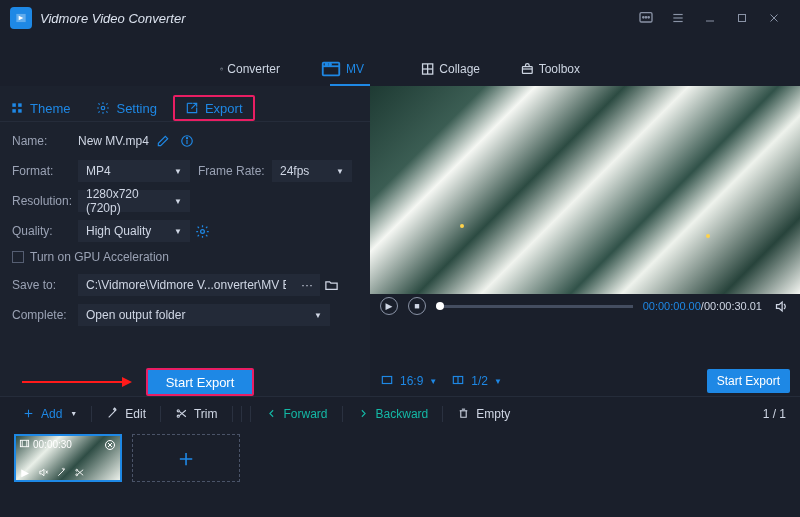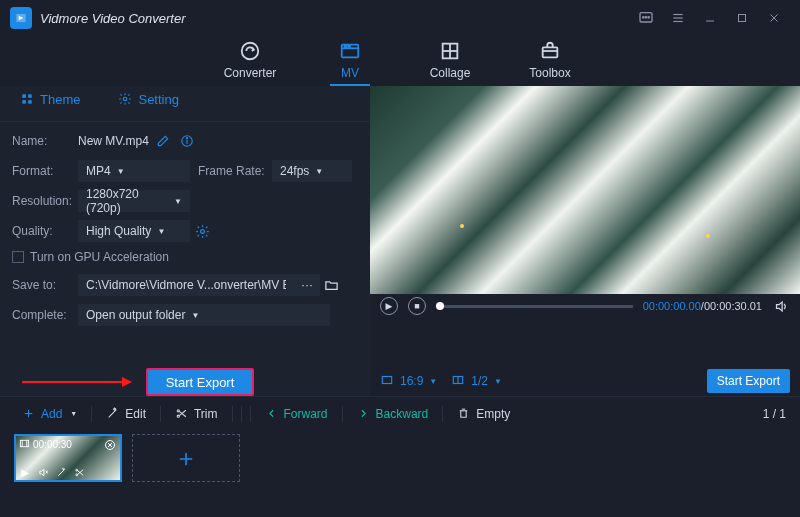--- a/index.html
+++ b/index.html
@@ -4,37 +4,37 @@
 <style>
 * { margin: 0; padding: 0; box-sizing: border-box; font-family: "Segoe UI", Arial, sans-serif; }
 body { width: 800px; height: 517px; background: #1a1f2b; color: #aab2c0; overflow: hidden; font-size: 12px; position: relative; }
 .titlebar { height: 36px; display: flex; align-items: center; padding: 0 10px; background: #1a1f2b; }
 .applogo { width: 22px; height: 22px; background: #1e88e5; border-radius: 4px; display: flex; align-items: center; justify-content: center; margin-right: 8px; }
 .applogo svg { width: 14px; height: 14px; }
 .apptitle { font-size: 13px; color: #dbe2ee; flex: 0 0 auto; font-style: italic; }
 .titlebar .spacer { flex: 1; }
 .title-btn { width: 32px; height: 32px; display: flex; align-items: center; justify-content: center; cursor: pointer; color: #8a93a6; }
 .main-nav { height: 50px; display: flex; align-items: flex-end; justify-content: center; gap: 40px; background: #1a1f2b; }
-.nav-item { width: 60px; display: flex; flex-direction: column; align-items: center; gap: 4px; padding-bottom: 6px; color: #cdd5e2; font-size: 12px; position: relative; cursor: pointer; text-align: center; }
+.nav-item { width: 60px; display: flex; flex-direction: row; align-items: center; gap: 4px; padding-bottom: 6px; color: #cdd5e2; font-size: 12px; position: relative; cursor: pointer; text-align: center; }
 .nav-item svg { width: 22px; height: 22px; }
 .nav-item.active { color: #1e88e5; }
 .nav-item.active::after { content: ""; position: absolute; bottom: 0; left: 10px; right: 10px; height: 2px; background: #1e88e5; }
 .body-split { display: flex; height: 310px; }
 .left-panel { width: 370px; background: #1c222e; padding: 0; }
-.sub-tabs { display: flex; align-items: flex-start; height: 36px; padding-left: 10px; gap: 18px; border-bottom: 1px solid #252c3a; }
+.sub-tabs { display: flex; align-items: flex-end; height: 36px; gap: 6px; border-bottom: 1px solid #252c3a; }
 .sub-tab { display: flex; align-items: center; gap: 6px; height: 26px; padding: 0 10px; color: #1e88e5; font-size: 13px; cursor: pointer; }
 .sub-tab-icon { width: 14px; height: 14px; display: inline-flex; }
 .sub-tab.highlight { border: 2px solid #e91e63; border-radius: 2px; }
 .form { padding: 6px 12px 0 12px; }
 .row { display: flex; align-items: center; height: 26px; margin-bottom: 4px; }
 .lbl { width: 66px; color: #9aa2b4; font-size: 12px; }
 .val { color: #cfd6e4; font-size: 12px; }
 .name-actions { display: flex; gap: 8px; margin-left: 6px; }
 .icon-btn { width: 16px; height: 16px; display: inline-flex; align-items: center; justify-content: center; cursor: pointer; color: #1e88e5; }
-.dd { background: #232a38; height: 22px; display: flex; align-items: center; justify-content: flex-start; padding: 0 8px; color: #cfd6e4; font-size: 12px; cursor: pointer; gap: 6px; }
+.dd { background: #232a38; height: 22px; display: flex; align-items: center; justify-content: space-between; padding: 0 8px; color: #cfd6e4; font-size: 12px; cursor: pointer; gap: 6px; }
 .dd .tri { font-size: 8px; color: #cfd6e4; }
 .dd.w112 { width: 112px; }
 .dd.w80 { width: 80px; }
 .dd.path { width: 216px; justify-content: flex-start; }
 .dots-btn { width: 26px; height: 22px; background: #232a38; display: flex; align-items: center; justify-content: center; cursor: pointer; color: #cfd6e4; }
 .square-btn { width: 22px; height: 22px; display: flex; align-items: center; justify-content: center; cursor: pointer; color: #cfd6e4; }
 .chk-row { display: flex; align-items: center; gap: 6px; margin: 6px 0 8px 0; color: #9aa2b4; cursor: pointer; }
 .chk { width: 12px; height: 12px; border: 1px solid #555e72; background: transparent; }
 .complete-dd { width: 252px; }
 .start-export-wrap { display: flex; align-items: center; margin-top: 40px; }
@@ -174,20 +174,31 @@
       </div>
       <div class="sub-tab">
         <span class="sub-tab-icon">
             <svg viewBox="0 0 24 24" fill="none" stroke="currentColor" stroke-width="2">
               <circle cx="12" cy="12" r="3"></circle>
               <path d="M12 2v3M12 19v3M4.2 4.2l2.1 2.1M17.7 17.7l2.1 2.1M2 12h3M19 12h3M4.2 19.8l2.1-2.1M17.7 6.3l2.1-2.1"></path>
             </svg>
           </span>
         <span>Setting</span>
       </div>
+      <div class="sub-tab highlight">
+        <span class="sub-tab-icon">
+            <svg viewBox="0 0 24 24" fill="none" stroke="currentColor" stroke-width="2">
+              <path d="M4 4h9"></path>
+              <path d="M4 4v16h16v-9"></path>
+              <path d="M14 4l6 0 0 6"></path>
+              <path d="M20 4L11 13"></path>
+            </svg>
+          </span>
+        <span>Export</span>
+      </div>
     </div>
 
     <div class="form">
       <div class="row">
         <span class="lbl">Name:</span>
         <span class="val">New MV.mp4</span>
         <span class="name-actions">
           <span class="icon-btn">
               <svg width="14" height="14" viewBox="0 0 24 24" fill="none" stroke="currentColor" stroke-width="2">
                 <path d="M4 20h4L20 8l-4-4L4 16v4z"></path>

